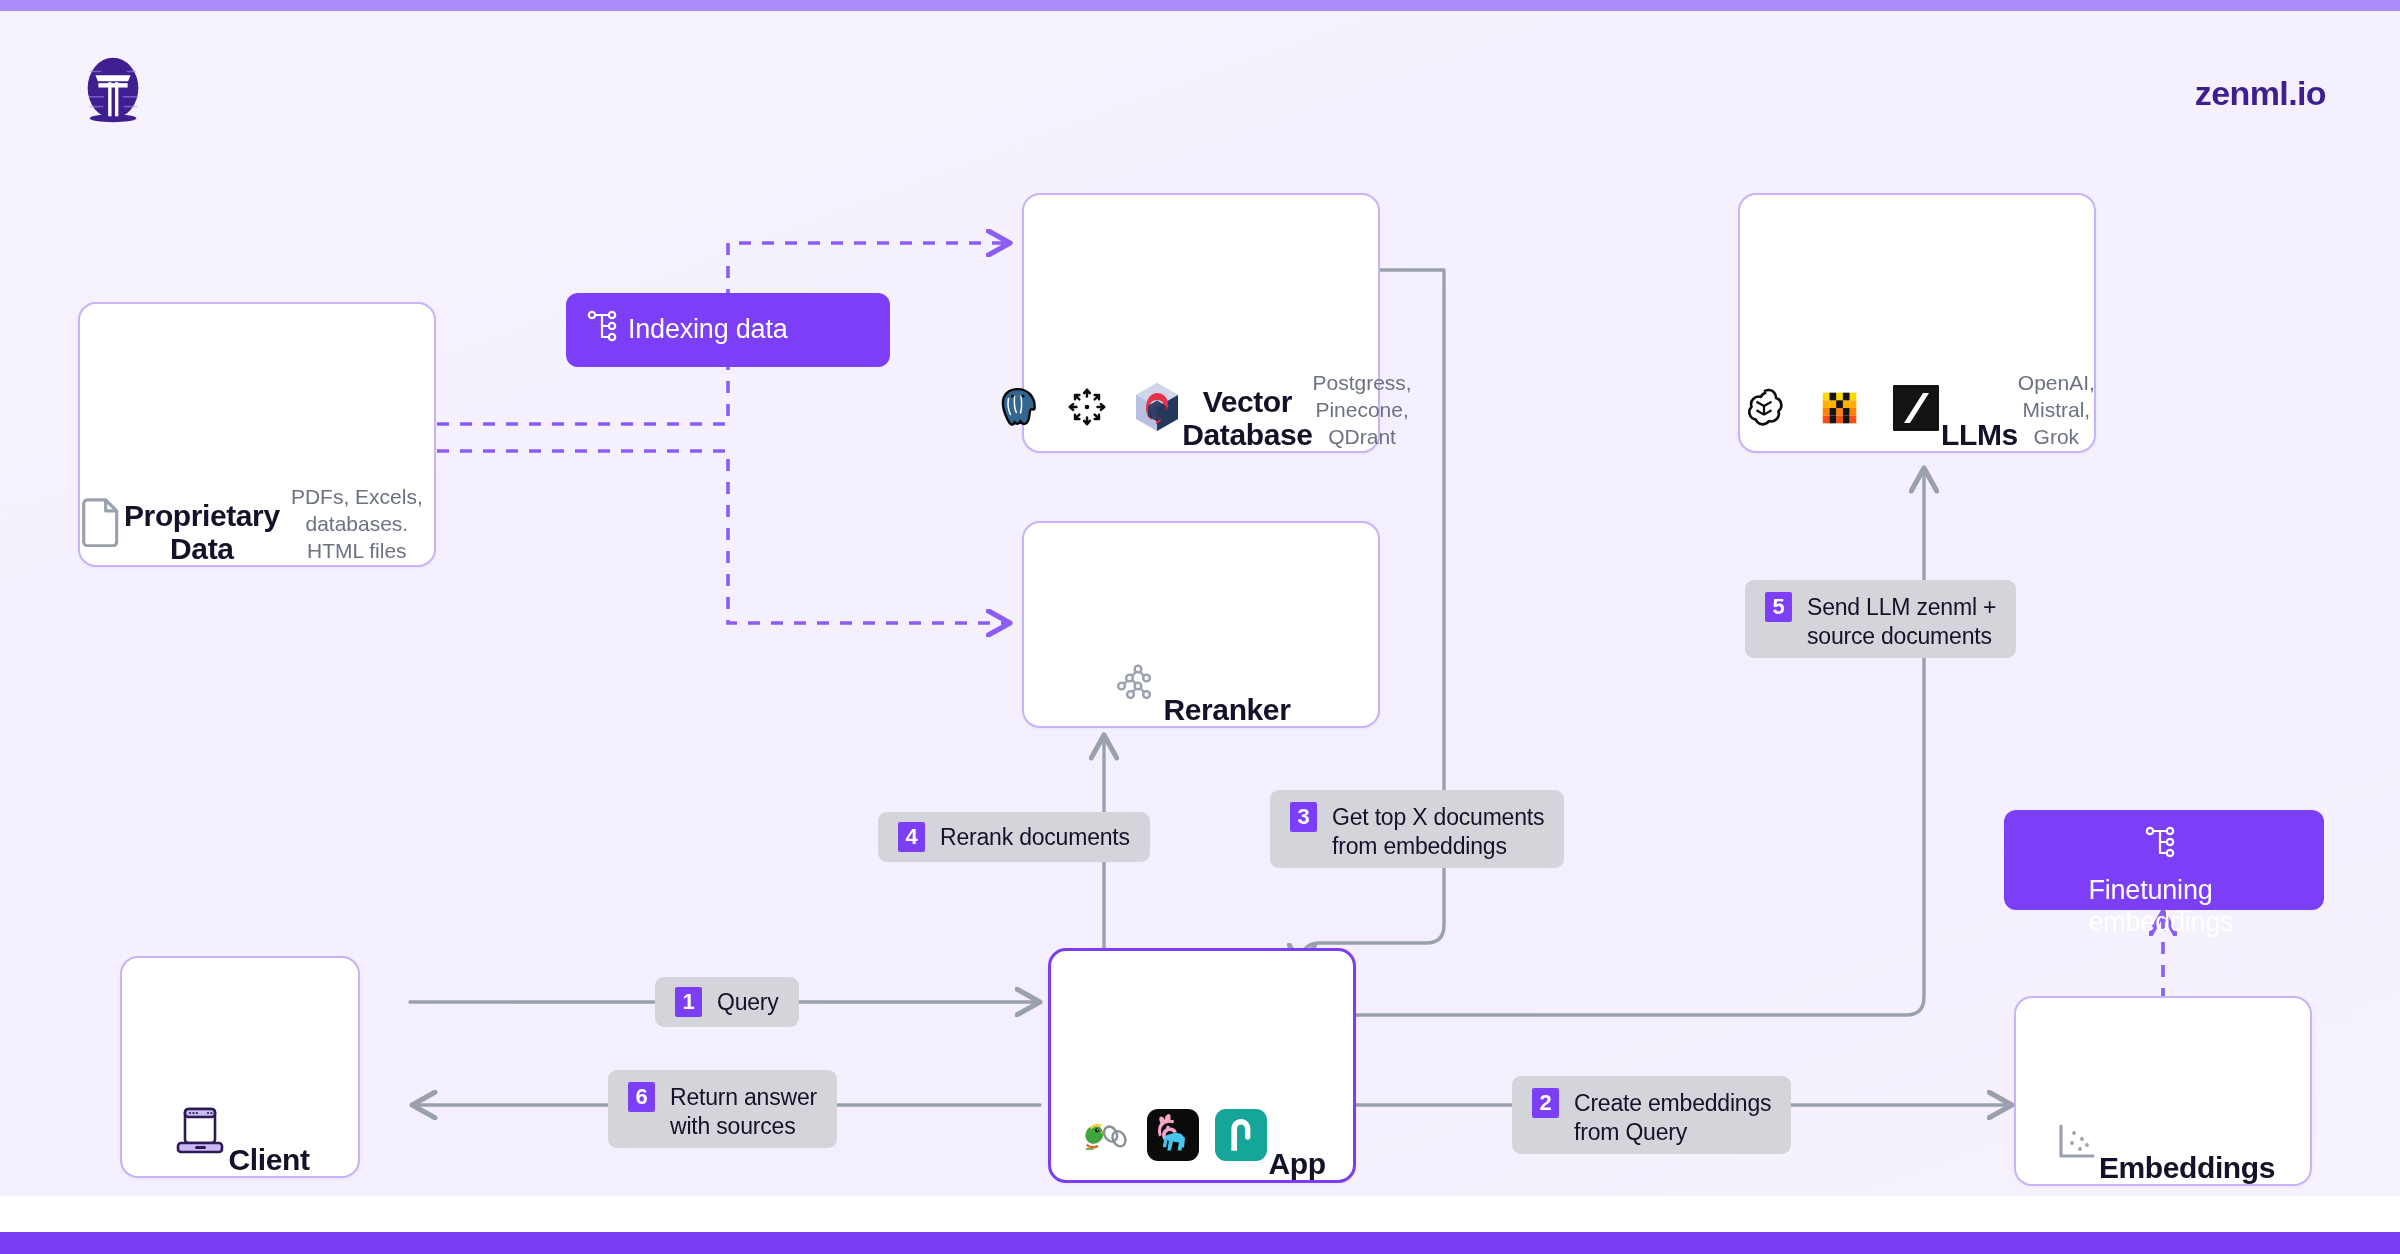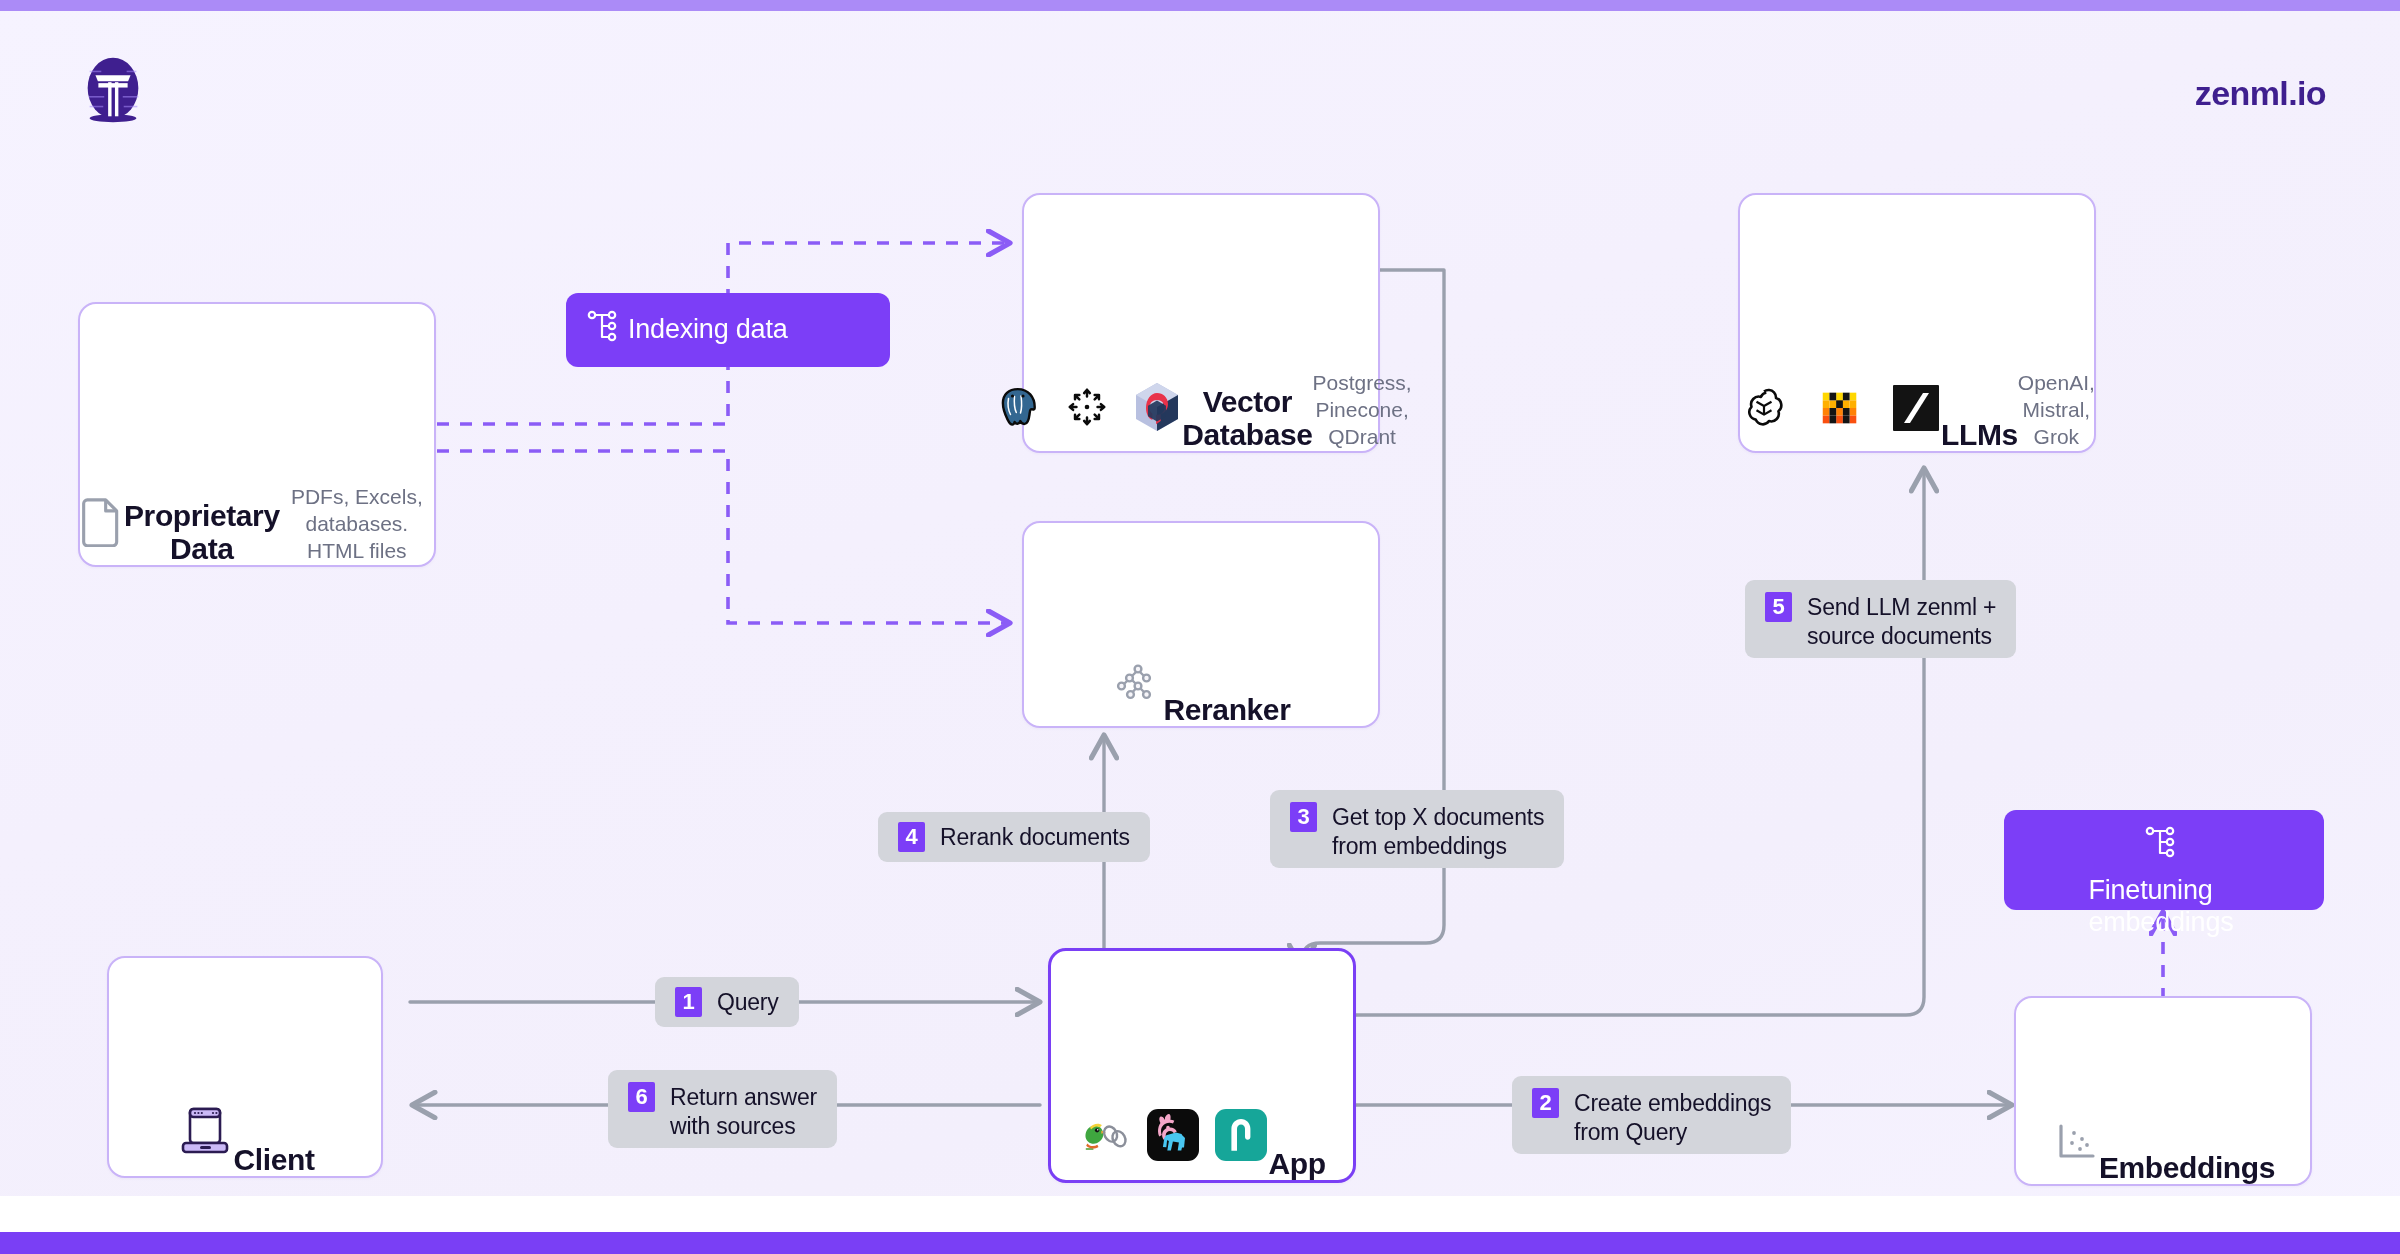--- a/index.html
+++ b/index.html
@@ -258,21 +258,21 @@
         <svg width="50" height="50" viewBox="0 0 50 50">
           <rect x="2" y="2" width="46" height="46" rx="1" fill="#131313"></rect>
           <polygon points="32,10 38,10 19,40 13,40" fill="#ffffff"></polygon>
         </svg>
       </span>
     </div>
     <div class="title">LLMs</div>
     <div class="sub">OpenAI, Mistral, Grok</div>
   </div>
 
-  <div class="card" style="left:107px; top:956px; width:276px; height:222px;">
+  <div class="card" style="left:120px; top:956px; width:240px; height:222px;">
     <div class="icons">
       <span>
         <svg width="58" height="56" viewBox="0 0 58 56">
           <rect x="14" y="7" width="30" height="34" rx="3.5" fill="#ffffff" stroke="#2b1b52" stroke-width="2.6"></rect>
           <rect x="14" y="7" width="30" height="8" rx="3.5" fill="#cbb9f7" stroke="#2b1b52" stroke-width="2.6"></rect>
           <circle cx="19" cy="11" r="1.1" fill="#2b1b52"></circle>
             <circle cx="22.4" cy="11" r="1.1" fill="#2b1b52"></circle>
             <circle cx="25.8" cy="11" r="1.1" fill="#2b1b52"></circle>
           <circle cx="37" cy="11" r="1.1" fill="#2b1b52"></circle>
             <circle cx="40.4" cy="11" r="1.1" fill="#2b1b52"></circle>

